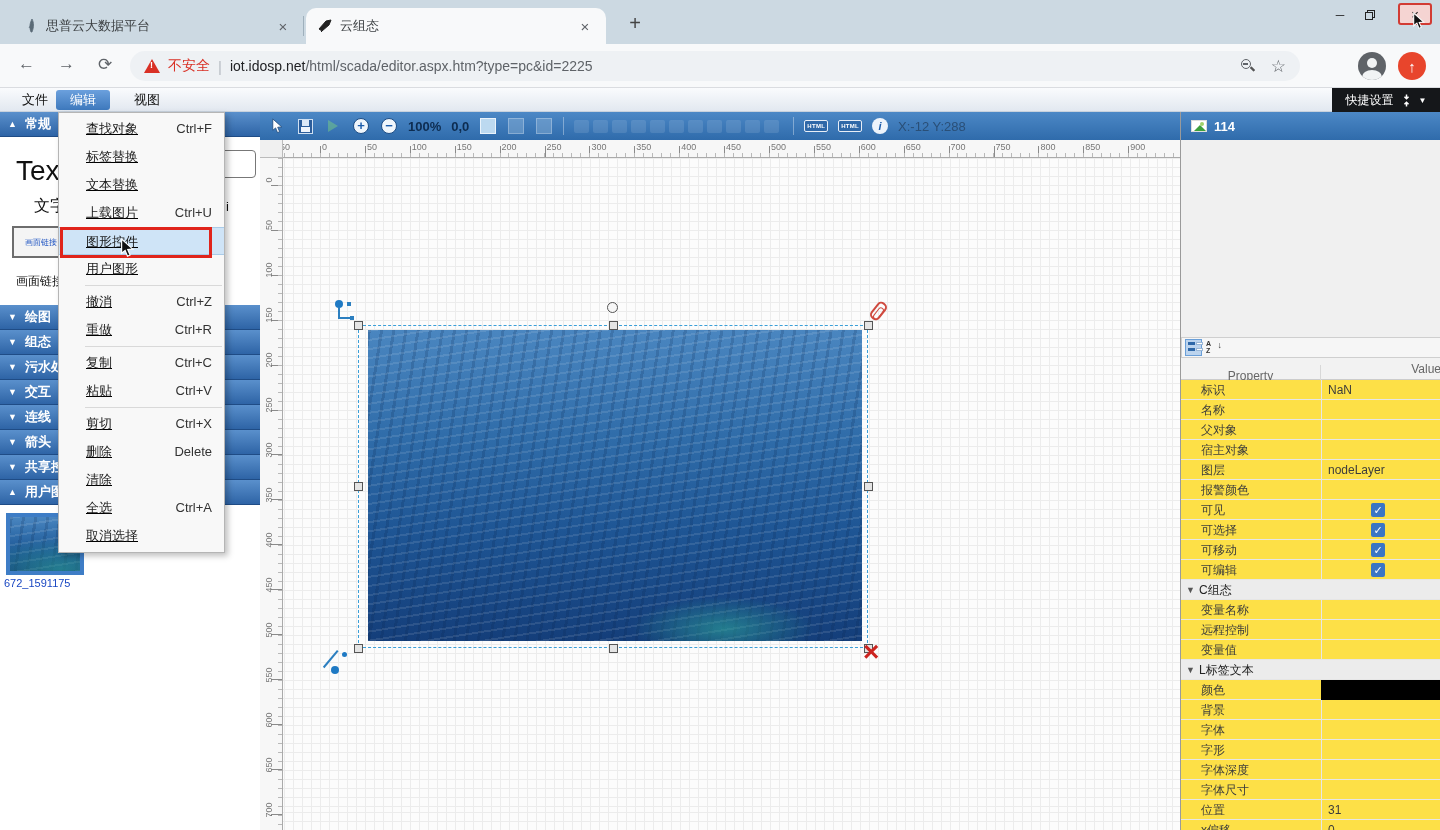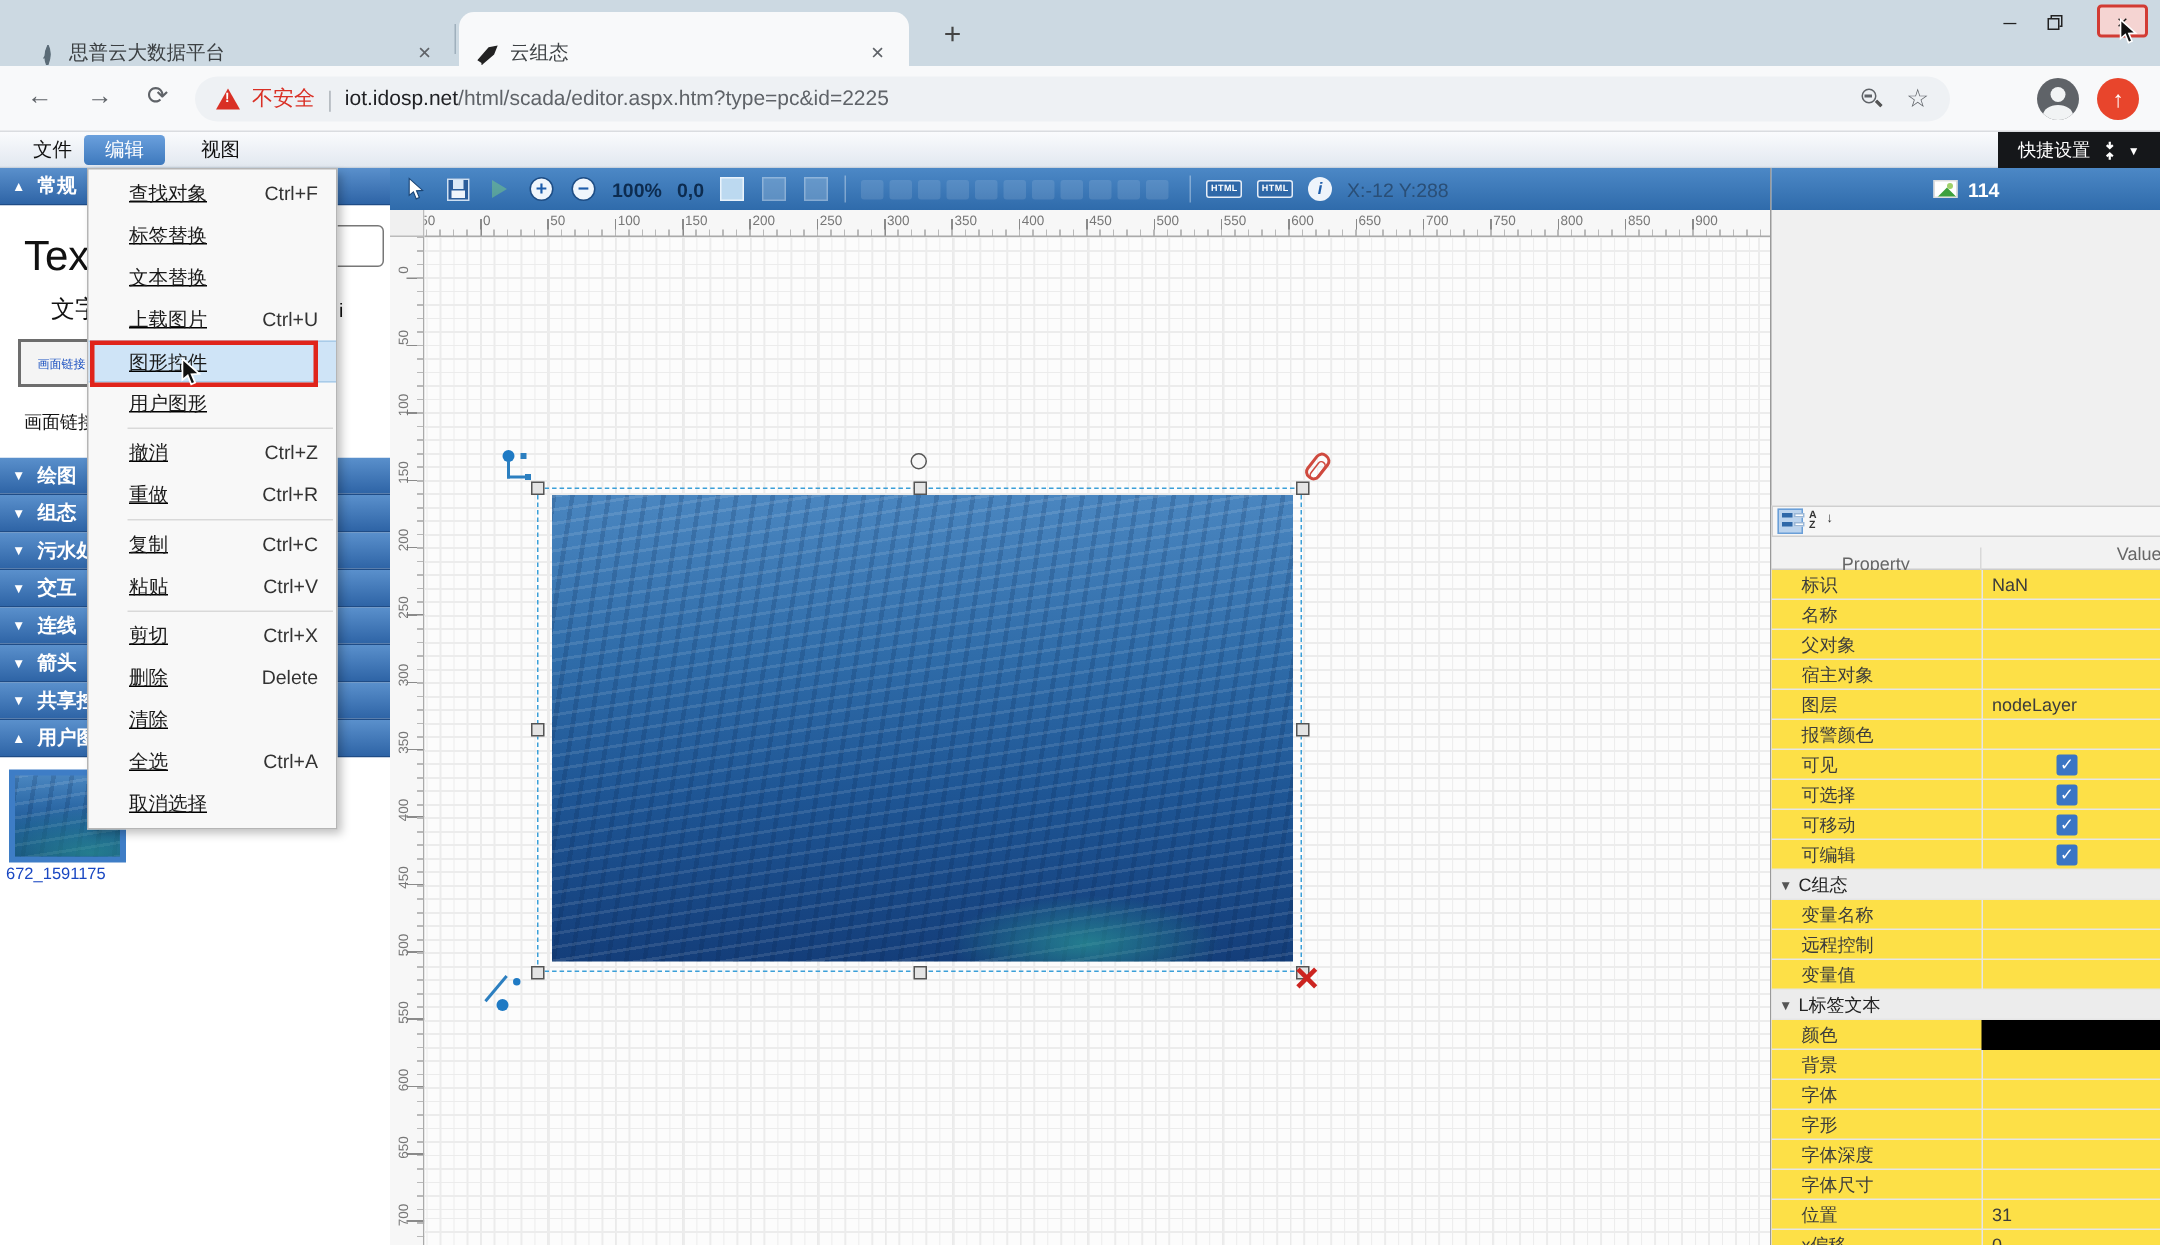--- a/index.html
+++ b/index.html
@@ -1,20 +1,20 @@
 <!DOCTYPE html>
 <html><head>
 <meta charset="utf-8">
 <style>
   * { margin:0; padding:0; box-sizing:border-box; }
   html,body { width:1440px; height:830px; overflow:hidden; font-family:"Liberation Sans","DejaVu Sans",sans-serif; background:#fff; }
 
   
   #titlebar { position:absolute; left:0; top:0; width:1440px; height:44px; background:#ccd9e2; }
-  .tab { position:absolute; top:8px; height:36px; display:flex; align-items:flex-end; gap:8px; padding:0 12px; font-size:13px; color:#3c4043; }
+  .tab { position:absolute; top:8px; height:36px; display:flex; align-items:center; gap:8px; padding:0 12px; font-size:13px; color:#3c4043; }
   #tab1 { left:14px; width:290px; }
   #tab1 .sep { position:absolute; right:0; top:8px; height:20px; width:1px; background:#9fb0bc; }
   #tab2 { left:306px; width:300px; background:#f8f9fa; border-radius:10px 10px 0 0; }
   .tab-title { flex:1; white-space:nowrap; overflow:hidden; }
   .tab-close { font-size:15px; color:#5f6368; width:18px; text-align:center; cursor:default; }
   #newtab { position:absolute; left:622px; top:12px; font-size:20px; color:#444; width:26px; text-align:center; }
   .win-btn { position:absolute; top:5px; width:26px; height:20px; display:flex; align-items:center; justify-content:center; font-size:12px; color:#222; }
   #win-close-box { position:absolute; left:1398px; top:3px; width:34px; height:22px; border:2px solid #d23b33; background:#f5d4d2; border-radius:3px; display:flex; align-items:center; justify-content:center; font-size:13px; color:#111; }
   .restore-icon { position:relative; width:10px; height:10px; }
   .restore-icon div { position:absolute; border:1.3px solid #222; width:8px; height:8px; background:transparent; }
@@ -114,21 +114,21 @@
   #clip-ic { position:absolute; left:590px; top:143px; width:11px; height:20px; border:2px solid #cf4a3f; border-radius:5px; transform:rotate(38deg); }
   #clip-ic::after { content:""; position:absolute; left:1.5px; top:3px; width:4px; height:12px; border:1.5px solid #cf4a3f; border-radius:3px; }
   #bl-ic { position:absolute; left:50px; top:488px; width:26px; height:26px; }
   #bl-ic .line { position:absolute; left:4px; top:4px; width:2px; height:22px; background:#2c7fc0; transform:rotate(40deg); transform-origin:top left; }
   #bl-ic .d1 { position:absolute; left:-2px; top:20px; width:8px; height:8px; border-radius:50%; background:#1f7ac4; }
   #bl-ic .d2 { position:absolute; left:9px; top:6px; width:5px; height:5px; border-radius:50%; background:#1f7ac4; }
   #del-x { position:absolute; left:580px; top:480px; font-size:28px; font-weight:bold; color:#cc2420; line-height:28px; }
 
   
   #right-panel { position:absolute; left:1180px; top:112px; width:260px; height:718px; background:#f0f0f0; border-left:1px solid #9a9a9a; }
-  #rp-header { position:absolute; left:0; top:0; width:260px; height:28px; background:linear-gradient(#4c88c6,#2f6bab); display:flex; align-items:center; gap:7px; padding:0 10px; color:#fff; font-size:13px; font-weight:bold;justify-content:center; }
+  #rp-header { position:absolute; left:0; top:0; width:260px; height:28px; background:linear-gradient(#4c88c6,#2f6bab); display:flex; align-items:center; gap:7px; padding:0 10px; color:#fff; font-size:13px; font-weight:bold; }
   .img-ic { width:16px; height:12px; background:#fff; border:1px solid #ddd; position:relative; overflow:hidden; }
   .img-ic::before { content:""; position:absolute; left:0; bottom:-2px; width:0; height:0; border-left:8px solid transparent; border-right:8px solid transparent; border-bottom:8px solid #3da03d; }
   .img-ic::after { content:""; position:absolute; right:2px; top:1px; width:4px; height:4px; border-radius:50%; background:#9fd06a; }
   #pg-toolbar { position:absolute; left:0; top:225px; width:260px; height:21px; background:#f6f6f6; border:1px solid #cfcfcf; display:flex; align-items:center; gap:4px; padding:0 3px; }
   #pg-cat-ic { width:17px; height:17px; background:#bcd4ee; border:1px solid #6a9fd8; display:grid; grid-template-columns:7px 7px; gap:1px; padding:2px; }
   #pg-cat-ic span { background:#2f68a8; height:3px; } #pg-cat-ic span:nth-child(2n){ background:#fff; border:1px solid #9bb7d6; }
   #pg-sort-ic { width:17px; height:17px; position:relative; font-size:7px; font-weight:bold; color:#333; line-height:7px; padding-top:1px; text-align:left; }
   #pg-sort-ic .ar { position:absolute; right:1px; top:3px; font-size:9px; color:#333; }
   #pg-head { position:absolute; left:0; top:246px; width:260px; height:22px; background:#f2f2f2; border-bottom:1px solid #ccc; font-size:12px; color:#666; }
   #pg-head .c1 { position:absolute; left:0; top:7px; width:140px; height:22px; line-height:22px; text-align:center; border-right:1px solid #d8d8d8; }

